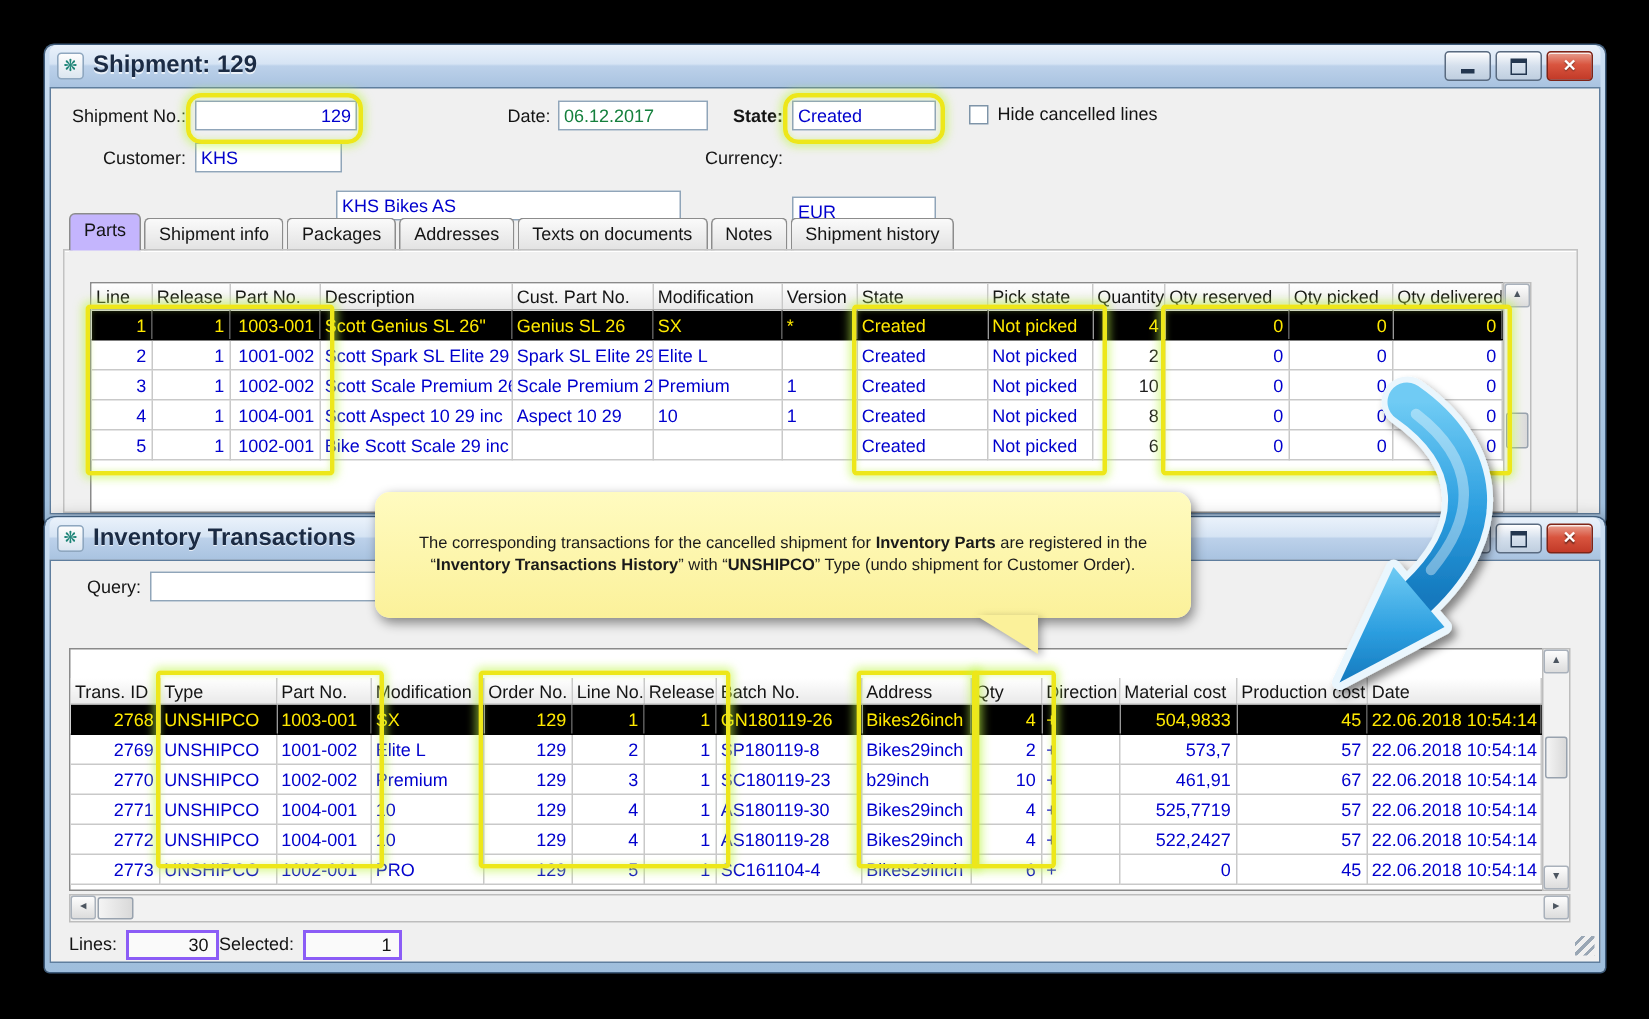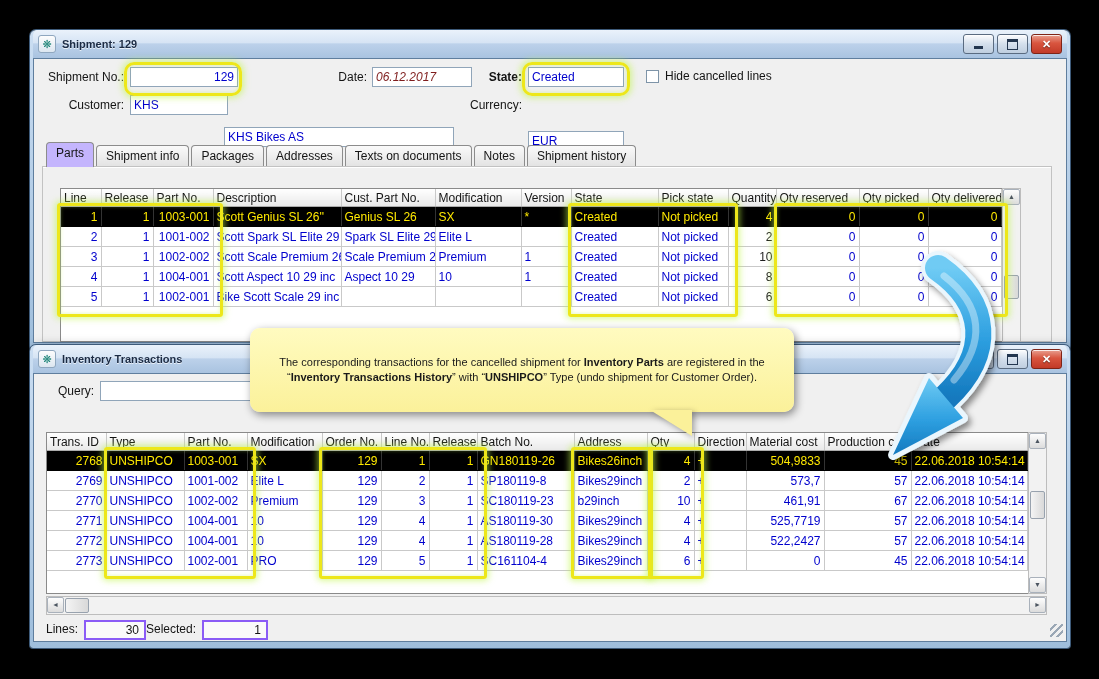--- a/index.html
+++ b/index.html
@@ -6,41 +6,41 @@
   .stage{position:relative;width:1099px;height:679px;background:#000;overflow:hidden;border-radius:12px;
          font-family:"Liberation Sans", sans-serif;}
 
   
   .win{position:absolute;border-radius:6px 6px 3px 3px;padding:0 3px 3px 3px;
        background:linear-gradient(#CBDEF2,#9FBEDC);
        box-shadow:0 0 0 1px #3E5B7A, 3px 5px 14px rgba(0,0,0,.65);}
   .titlebar{height:28px;display:flex;align-items:center;gap:6px;padding:0 5px;
             background:linear-gradient(#EAF2FB 0%,#D6E4F4 45%,#BCD1EA 50%,#A9C3E0 100%);
             border-radius:5px 5px 0 0;}
-  .title-text{font-size:11px;font-weight:bold;color:#1B2B44;text-shadow:0 1px 0 rgba(255,255,255,.7);
+  .title-text{font-size:16px;font-weight:bold;color:#1B2B44;text-shadow:0 1px 0 rgba(255,255,255,.7);
               flex:0 0 auto;white-space:nowrap;}
   .app-icon{width:16px;height:16px;background:linear-gradient(#FDFDFD,#DCE6F0);border:1px solid #8FA7BF;
             border-radius:3px;display:flex;align-items:center;justify-content:center;
             font-size:11px;line-height:11px;color:#1E8578;}
   .caption-buttons{margin-left:auto;display:flex;gap:3px;}
   .cap-btn{width:29px;height:18px;border:1px solid #5A6B80;border-radius:3px;display:flex;
            align-items:center;justify-content:center;background:linear-gradient(#FDFDFE,#D4DFEC 50%,#BFCEDF);
            box-shadow:inset 0 1px 0 rgba(255,255,255,.8);}
   .cap-btn.close{background:linear-gradient(#E8A091,#D9553F 45%,#C23A28);border-color:#7E2417;}
   .glyph-min{width:9px;height:3px;background:#23364F;margin-top:7px;}
   .glyph-max{width:9px;height:7px;border:1px solid #23364F;border-top-width:3px;background:transparent;}
   .glyph-close{color:#fff;font-size:11px;font-weight:bold;line-height:11px;text-shadow:0 1px 1px rgba(0,0,0,.5);}
   .win-body{position:relative;background:#F0F0F0;border:1px solid #5F7E9E;}
 
   
   .lbl{position:absolute;font-size:12px;color:#141414;line-height:20px;white-space:nowrap;}
   .lbl.r{text-align:right;}
   .field{position:absolute;height:18px;background:#fff;border:1px solid #90A5B9;font-size:12px;
          line-height:18px;padding:0 3px;color:#0000CD;overflow:hidden;white-space:nowrap;}
-  .field.black{color:#7f1d1d;font-style:italic;}
+  .field.black{color:#15803d;}
   .field.r{text-align:right;}
   .cb{position:absolute;width:11px;height:11px;background:#fff;border:1px solid #7E94A8;}
 
   
   .hl{position:absolute;border:3px solid #EDE71A;border-radius:3px;pointer-events:none;z-index:6;
       box-shadow:0 0 6px 2px rgba(190,245,70,.55), inset 0 0 4px rgba(190,245,70,.45);}
   .hl.round{border-radius:10px;}
 
   
   .tabs{position:absolute;display:flex;align-items:flex-end;height:23px;}
@@ -277,21 +277,21 @@
             <span class="glyph-close">✕</span>
           </span>
       </span>
     </header>
     <div class="win-body" style="height:267px;">
 
       <span class="lbl r" style="left:12px;top:7px;width:48px;">Query:</span>
       <input class="field" style="left: 66px; top: 7px; width: 340px;" value="">
 
       <div class="grid-wrap" style="left:12px;top:58px;width:982px;height:160px;">
-        <table class="grid" style="width: 980px;">
+        <table class="grid" style="width: 980px; margin-top: 19px;">
             <colgroup>
               <col style="width: 59px;">
               <col style="width: 78px;">
               <col style="width: 63px;">
               <col style="width: 75px;">
               <col style="width: 59px;">
               <col style="width: 48px;">
               <col style="width: 48px;">
               <col style="width: 97px;">
               <col style="width: 73px;">

